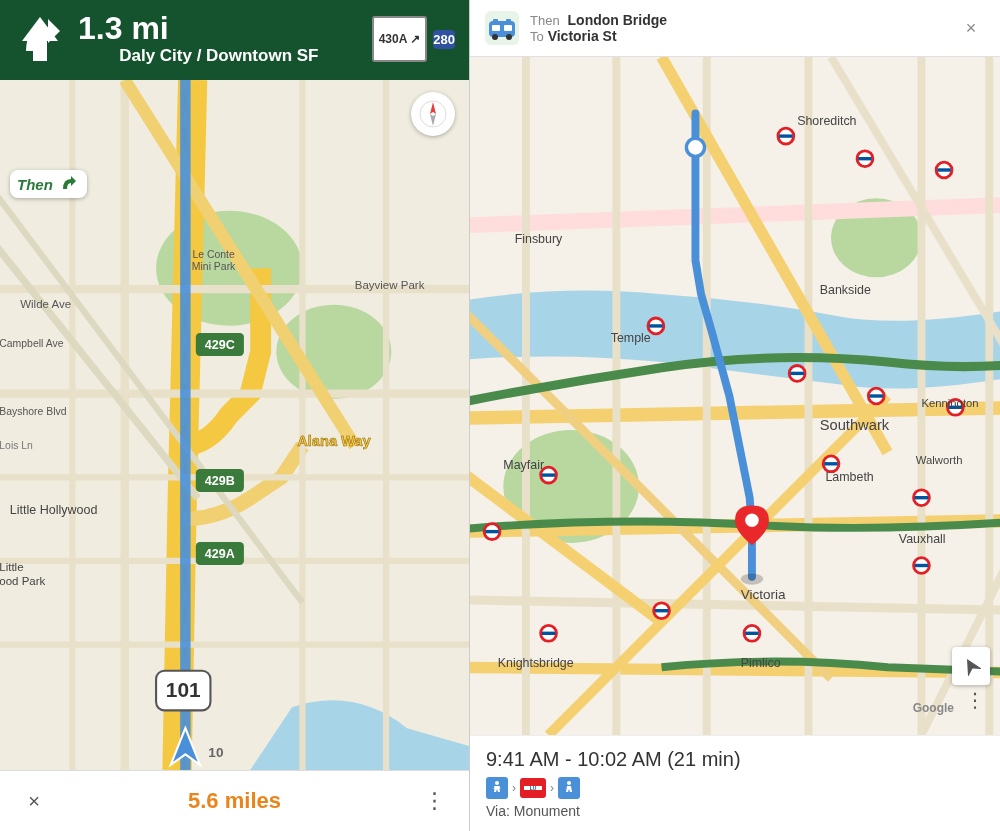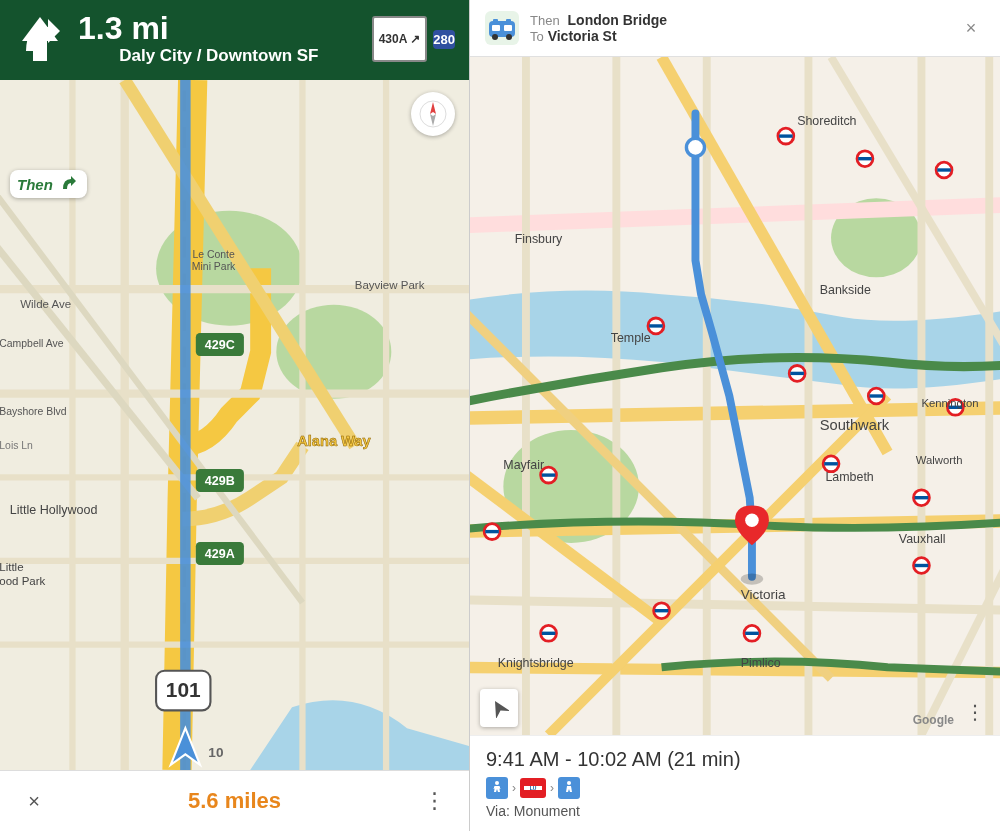--- a/index.html
+++ b/index.html
@@ -238,26 +238,27 @@
 
     .right-map-svg {
       position: absolute;
       top: 0; left: 0;
       width: 100%;
       height: 100%;
     }
 
     .right-map-overlay {
       position: absolute;
-      bottom: 0; left: 0; right: 0;
+      bottom: 12px; left: 0; right: 0;
       display: flex;
       align-items: flex-end;
       justify-content: space-between;
       padding: 8px 10px;
       z-index: 10;
+      flex-direction: column;
     }
 
     .location-btn {
       width: 38px;
       height: 38px;
       background: white;
       border-radius: 4px;
       box-shadow: 0 1px 4px rgba(0,0,0,0.3);
       display: flex;
       align-items: center;

